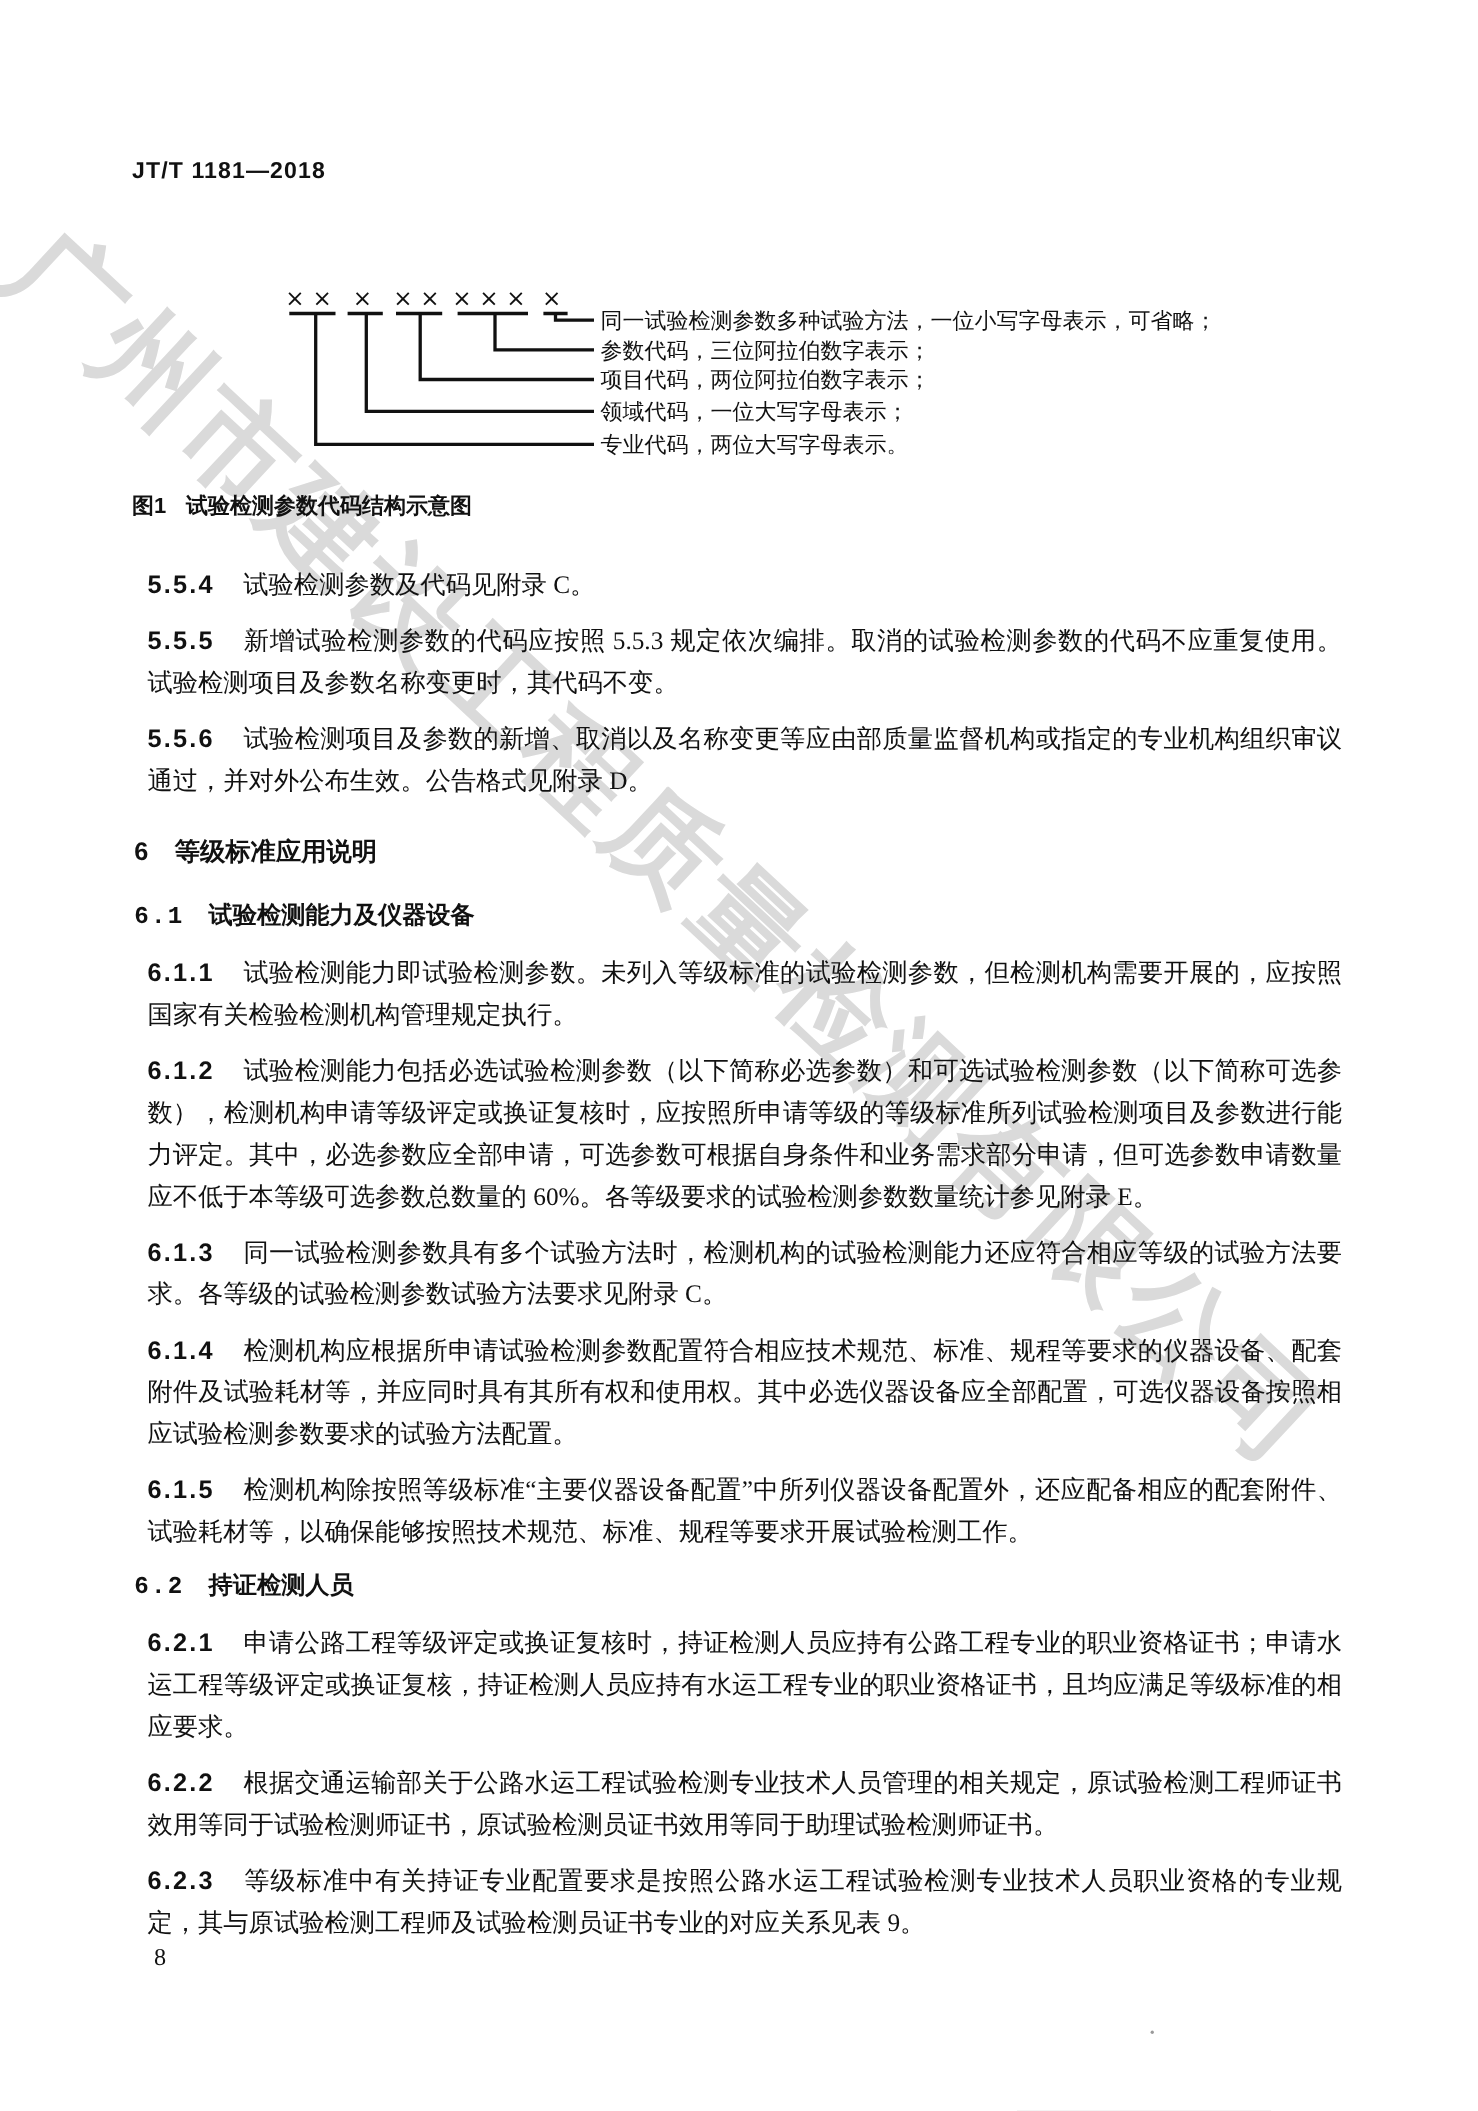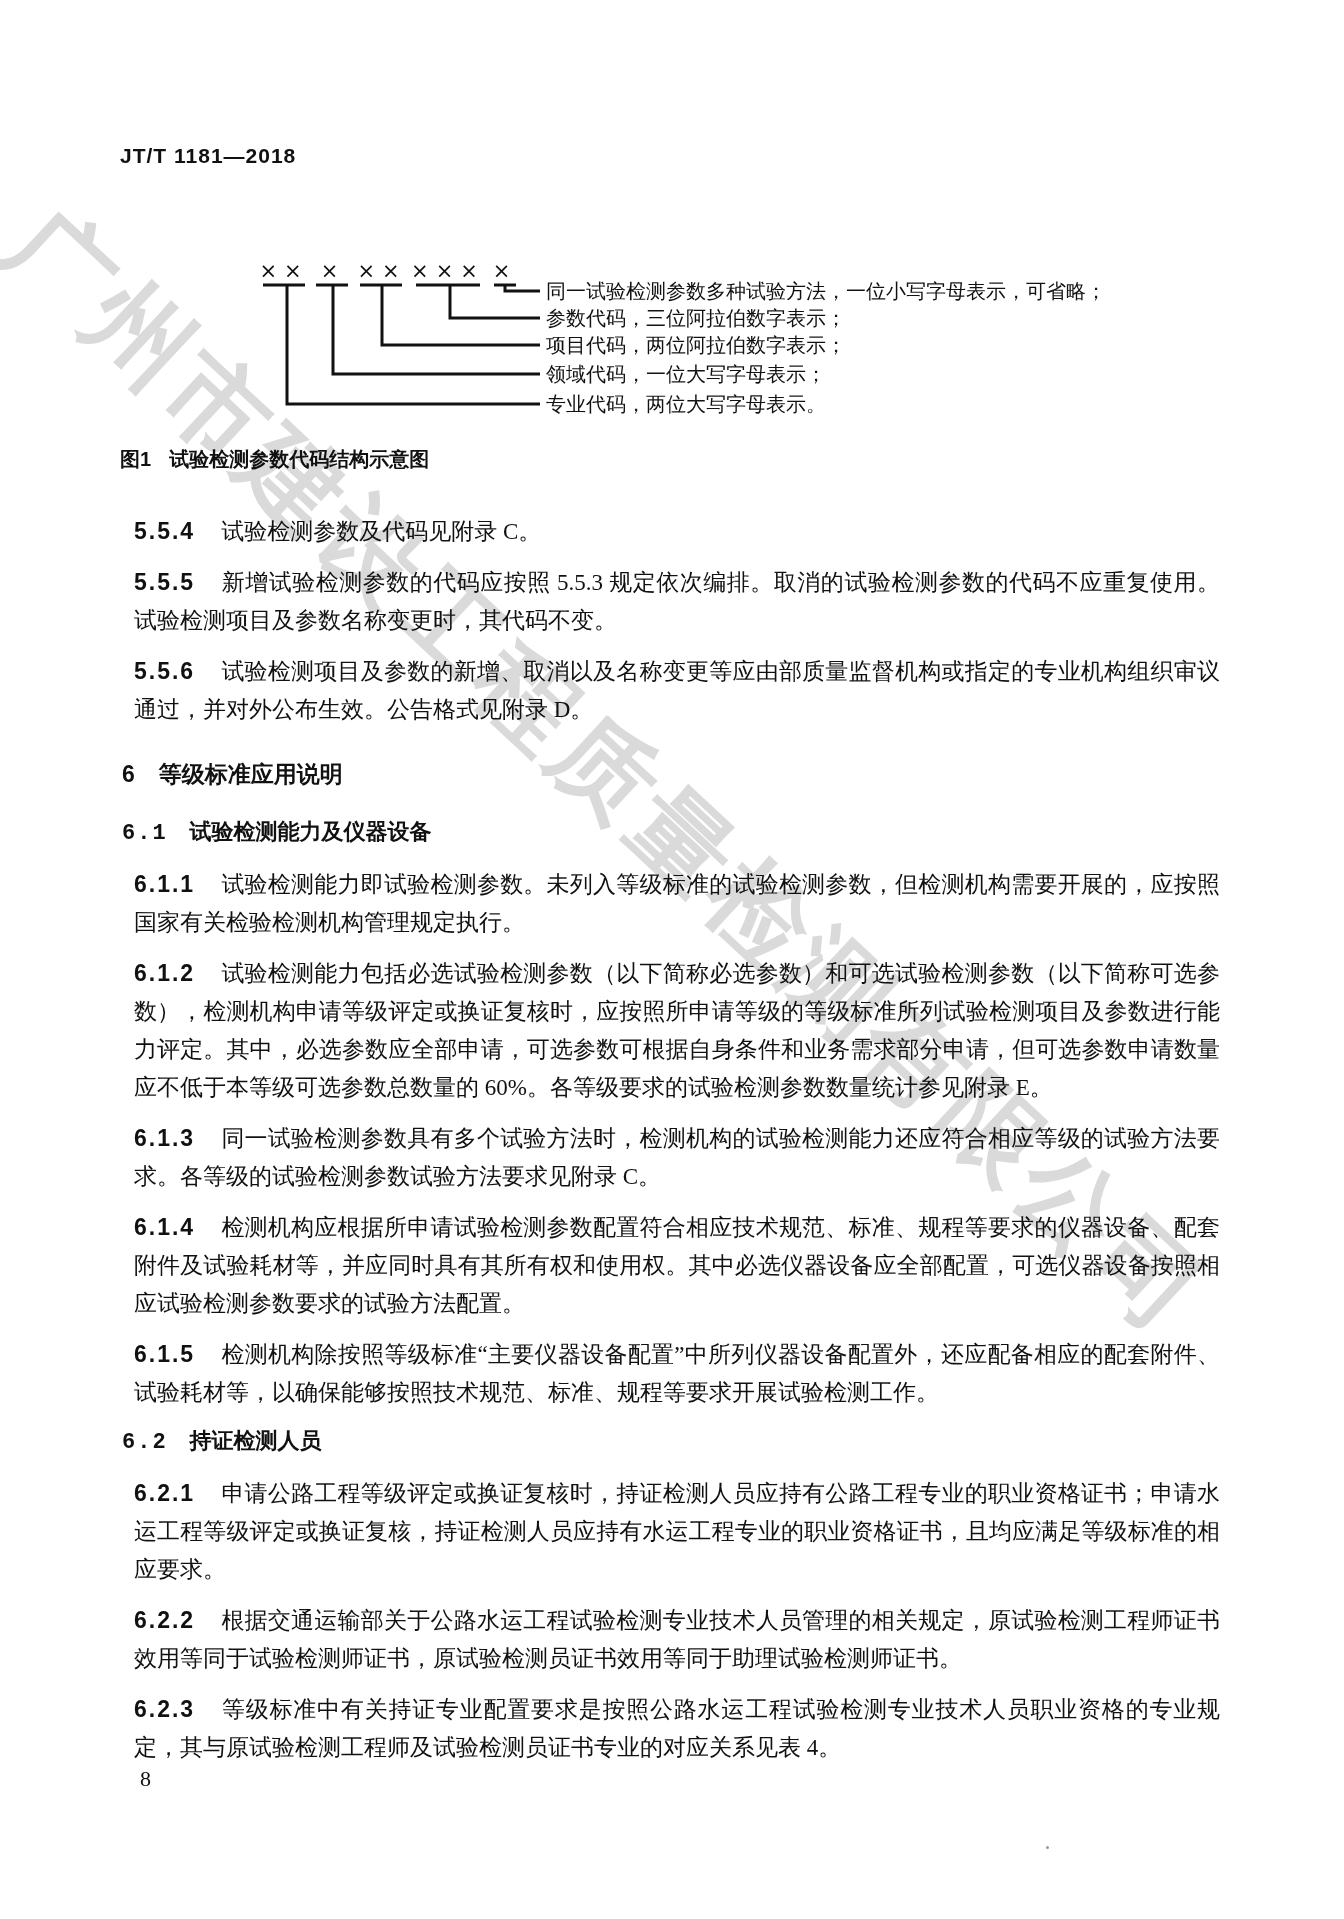--- a/index.html
+++ b/index.html
@@ -148,21 +148,21 @@
       <p class="clause"><b class="num">6.1.4</b><span>检测机构应根据所申请试验检测参数配置符合相应技术规范、标准、规程等要求的仪器设备、配套附件及试验耗材等，并应同时具有其所有权和使用权。其中必选仪器设备应全部配置，可选仪器设备按照相应试验检测参数要求的试验方法配置。</span></p>
 
       <p class="clause"><b class="num">6.1.5</b><span>检测机构除按照等级标准“主要仪器设备配置”中所列仪器设备配置外，还应配备相应的配套附件、试验耗材等，以确保能够按照技术规范、标准、规程等要求开展试验检测工作。</span></p>
 
       <h3 class="sec"><span class="num">6.2</span><span>持证检测人员</span></h3>
 
       <p class="clause"><b class="num">6.2.1</b><span>申请公路工程等级评定或换证复核时，持证检测人员应持有公路工程专业的职业资格证书；申请水运工程等级评定或换证复核，持证检测人员应持有水运工程专业的职业资格证书，且均应满足等级标准的相应要求。</span></p>
 
       <p class="clause"><b class="num">6.2.2</b><span>根据交通运输部关于公路水运工程试验检测专业技术人员管理的相关规定，原试验检测工程师证书效用等同于试验检测师证书，原试验检测员证书效用等同于助理试验检测师证书。</span></p>
 
-      <p class="clause"><b class="num">6.2.3</b><span>等级标准中有关持证专业配置要求是按照公路水运工程试验检测专业技术人员职业资格的专业规定，其与原试验检测工程师及试验检测员证书专业的对应关系见表 4。</span></p>
+      <p class="clause"><b class="num">6.2.3</b><span>等级标准中有关持证专业配置要求是按照公路水运工程试验检测专业技术人员职业资格的专业规定，其与原试验检测工程师及试验检测员证书专业的对应关系见表 9。</span></p>
 
 
     </div>
 
     <div class="page-number">8</div>
 
     <div class="speck"></div>
 
   </div>
 </div>

